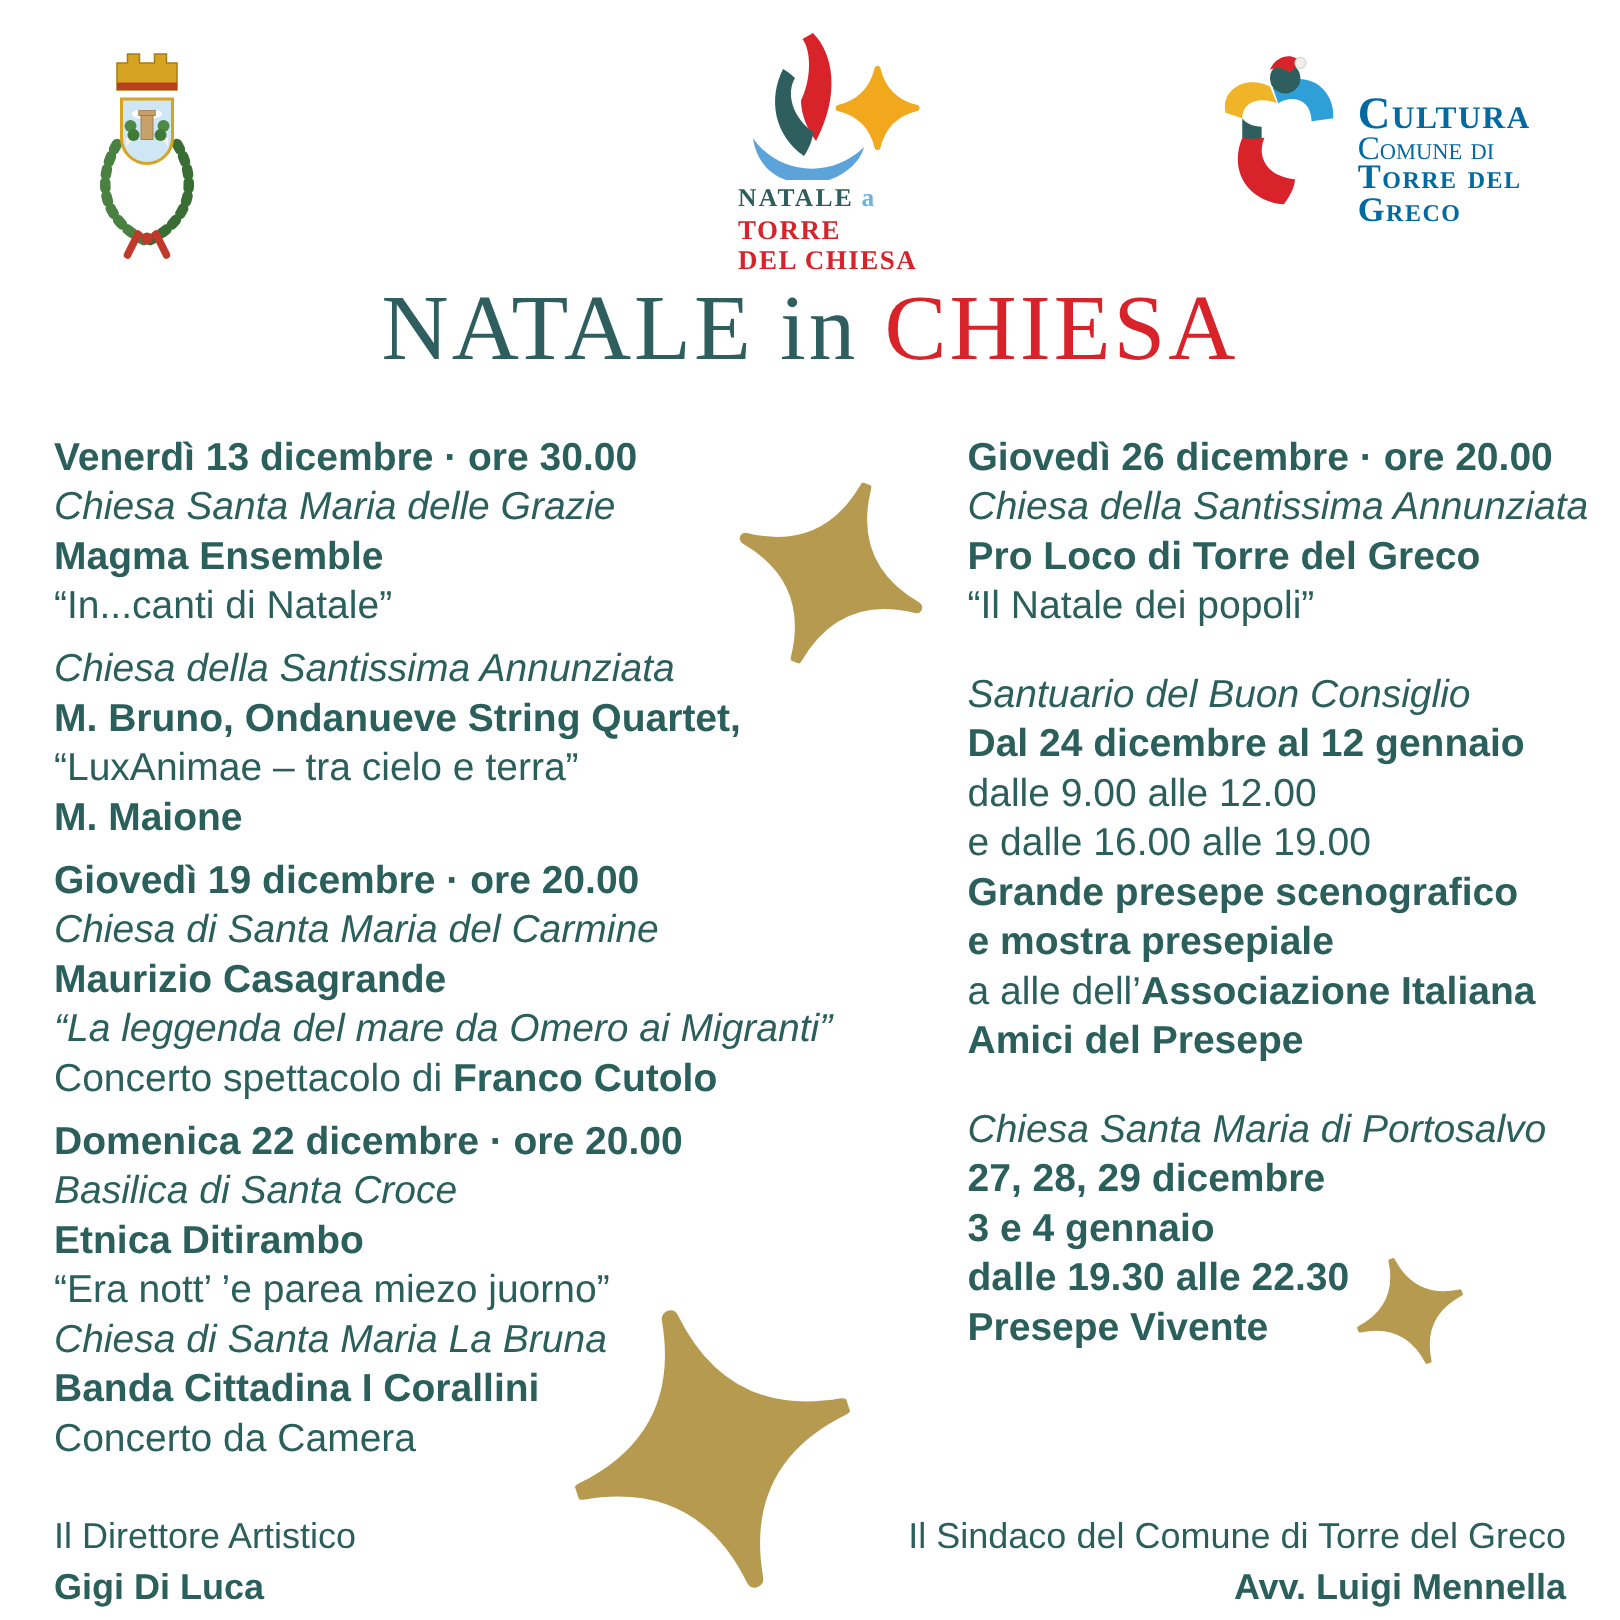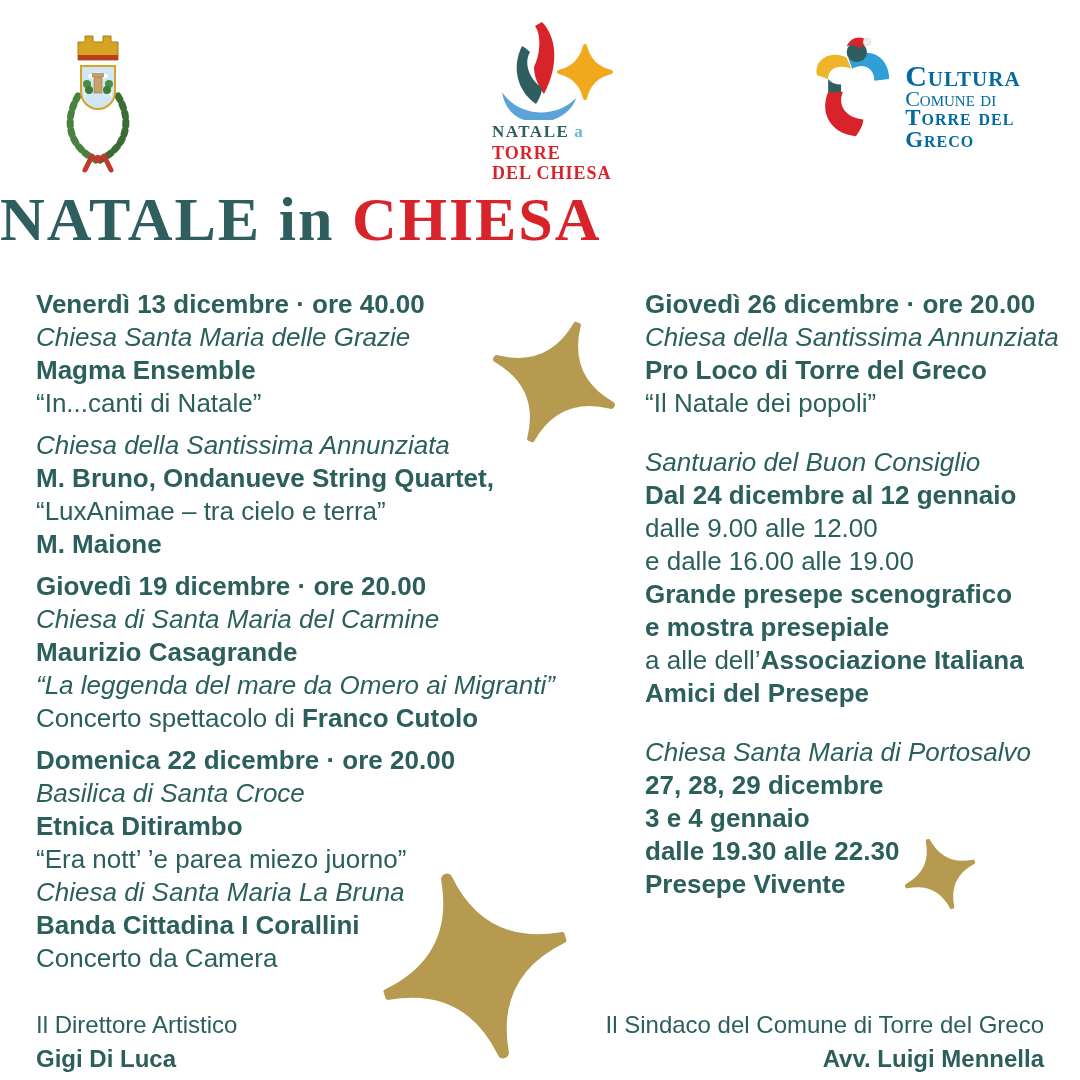--- a/index.html
+++ b/index.html
@@ -15,22 +15,22 @@
   .clg-l1{font-size:17px;letter-spacing:1.5px;color:#2e5f5e;font-weight:700;}
   .clg-a{color:#6fb3dd;margin-left:5px;}
   .clg-l2{font-size:18px;letter-spacing:1px;color:#d8232a;font-weight:700;line-height:18px;margin-top:2px;}
   .right-logo{position:absolute;left:806px;top:34px;display:flex;}
   .rl-text{margin-left:16px;margin-top:28px;font-family:Liberation Serif, serif;
     color:#0369a1;font-variant:small-caps;}
   .rl1{font-size:30px;line-height:28px;font-weight:700;letter-spacing:1px;}
   .rl2{font-size:22px;line-height:17px;}
   .rl3{font-size:23px;line-height:22px;font-weight:700;letter-spacing:1px;}
   
-  .title{position:absolute;top:184px;left:0;width:100%;margin:0;
-    font-family:"Liberation Serif",serif;font-weight:700;font-size:62px;letter-spacing:2px;}
+  .title{position:absolute;top:184px;left:0;width:100%;text-align:center;margin:0;
+    font-family:"Liberation Serif",serif;font-weight:400;font-size:62px;letter-spacing:2px;}
   .t-teal{color:#2e5f5e;}
   .t-red{color:#d8232a;}
   
   .col{position:absolute;color:#2b5f5b;font-size:26px;line-height:33px;}
   .col-left{left:36px;top:288px;width:580px;}
   .col-right{left:645px;top:288px;width:425px;}
   .col-left .block{margin-bottom:9px;}
   .col-right .block{margin-bottom:26px;}
   .ln{white-space:nowrap;}
   .ln.bold,.b{font-weight:700;}
@@ -108,21 +108,21 @@
     </div>
   </div>
 
   <h1 class="title">
     <span class="t-teal">NATALE in</span>
     <span class="t-red">CHIESA</span>
   </h1>
 
   <div class="col col-left">
     <div class="block">
-      <div class="ln bold">Venerdì 13 dicembre · ore 40.00</div>
+      <div class="ln bold">Venerdì 13 dicembre · ore 30.00</div>
       <div class="ln italic">Chiesa Santa Maria delle Grazie</div>
       <div class="ln bold">Magma Ensemble</div>
       <div class="ln">“In...canti di Natale”</div>
     </div>
     <div class="block">
       <div class="ln italic">Chiesa della Santissima Annunziata</div>
       <div class="ln bold">M. Bruno, Ondanueve String Quartet,</div>
       <div class="ln">“LuxAnimae – tra cielo e terra”</div>
       <div class="ln bold">M. Maione</div>
     </div>

